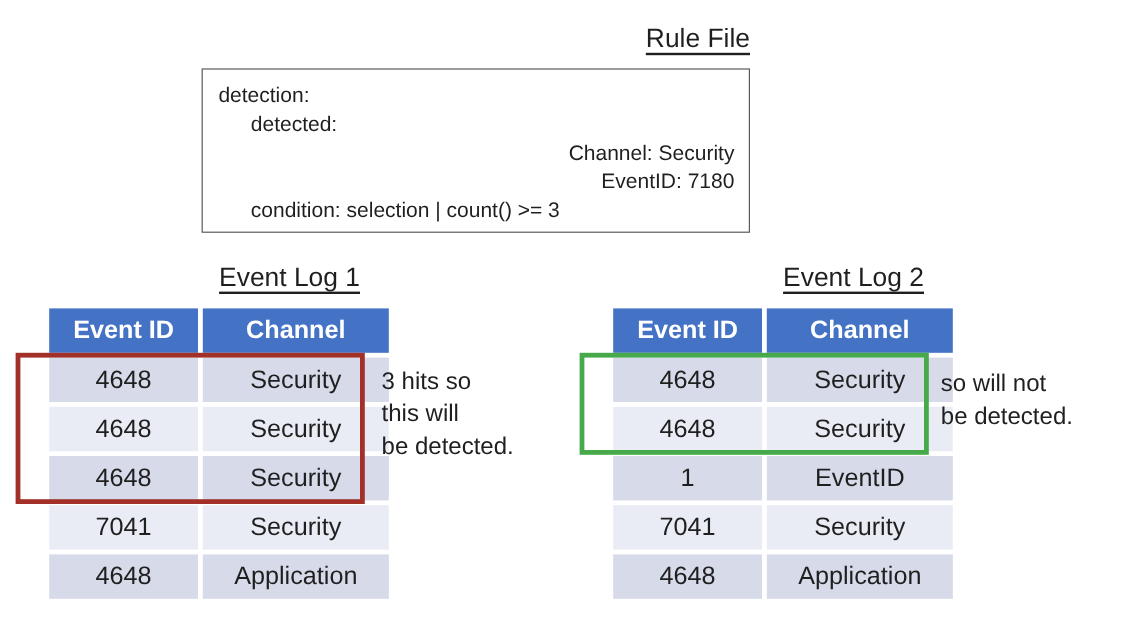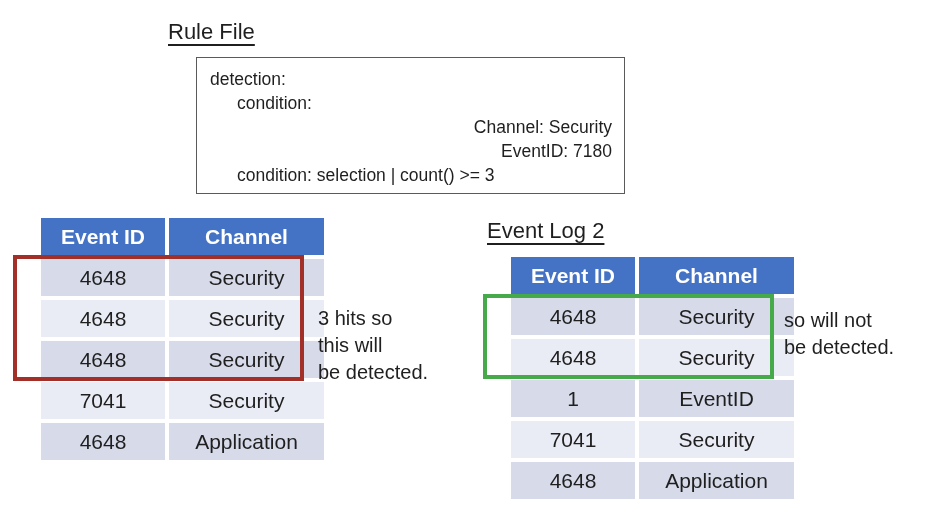--- a/index.html
+++ b/index.html
@@ -13,41 +13,40 @@
     color: var(--text, #1f1f1f);
   }
   .canvas {
     position: relative;
     width: 947px;
     height: 523px;
   }
   .title {
     font-size: 22px;
     line-height: 26px;
-    text-align: left;
+    text-align: right;
     text-decoration: underline;
     text-decoration-thickness: 1.5px;
     text-underline-offset: 5px;
     color: var(--text, #1f1f1f);
   }
   
   .rule-section {
     position: absolute;
     left: 168px;
     top: 19px;
     width: 457px;
   }
   .rule-box {
     margin-top: 12px;
     border: 1px solid var(--box-border, #5a5a5a);
     box-sizing: border-box;
     height: 137px;
     padding: 9px 12px 8px 13px;
     background: #ffffff;
-    margin-left: 28px;
   }
   .rline {
     font-size: 17.5px;
     line-height: 24px;
     white-space: pre;
   }
   .ind0 { padding-left: 0; }
   .ind1 { padding-left: 27px; }
   .ind2 { padding-left: 48px; text-align: right; }
   
@@ -110,28 +109,29 @@
 </style>
 </head>
 <body>
 
 <div class="canvas">
 
   <section class="rule-section">
     <div class="title">Rule File</div>
     <div class="rule-box">
       <div class="rline ind0">detection:</div>
-      <div class="rline ind1">condition:</div>
+      <div class="rline ind1">detected:</div>
       <div class="rline ind2">Channel: Security</div>
       <div class="rline ind2">EventID: 7180</div>
       <div class="rline ind1">condition: selection | count() &gt;= 3</div>
     </div>
   </section>
 
   <section class="log-section log-1">
+    <div class="title">Event Log 1</div>
     <div class="etable">
       <div class="cell hcell">Event ID</div>
       <div class="cell hcell">Channel</div>
 
       <div class="cell dark">4648</div>
       <div class="cell dark">Security</div>
       <div class="cell light">4648</div>
       <div class="cell light">Security</div>
       <div class="cell dark">4648</div>
       <div class="cell dark">Security</div>

